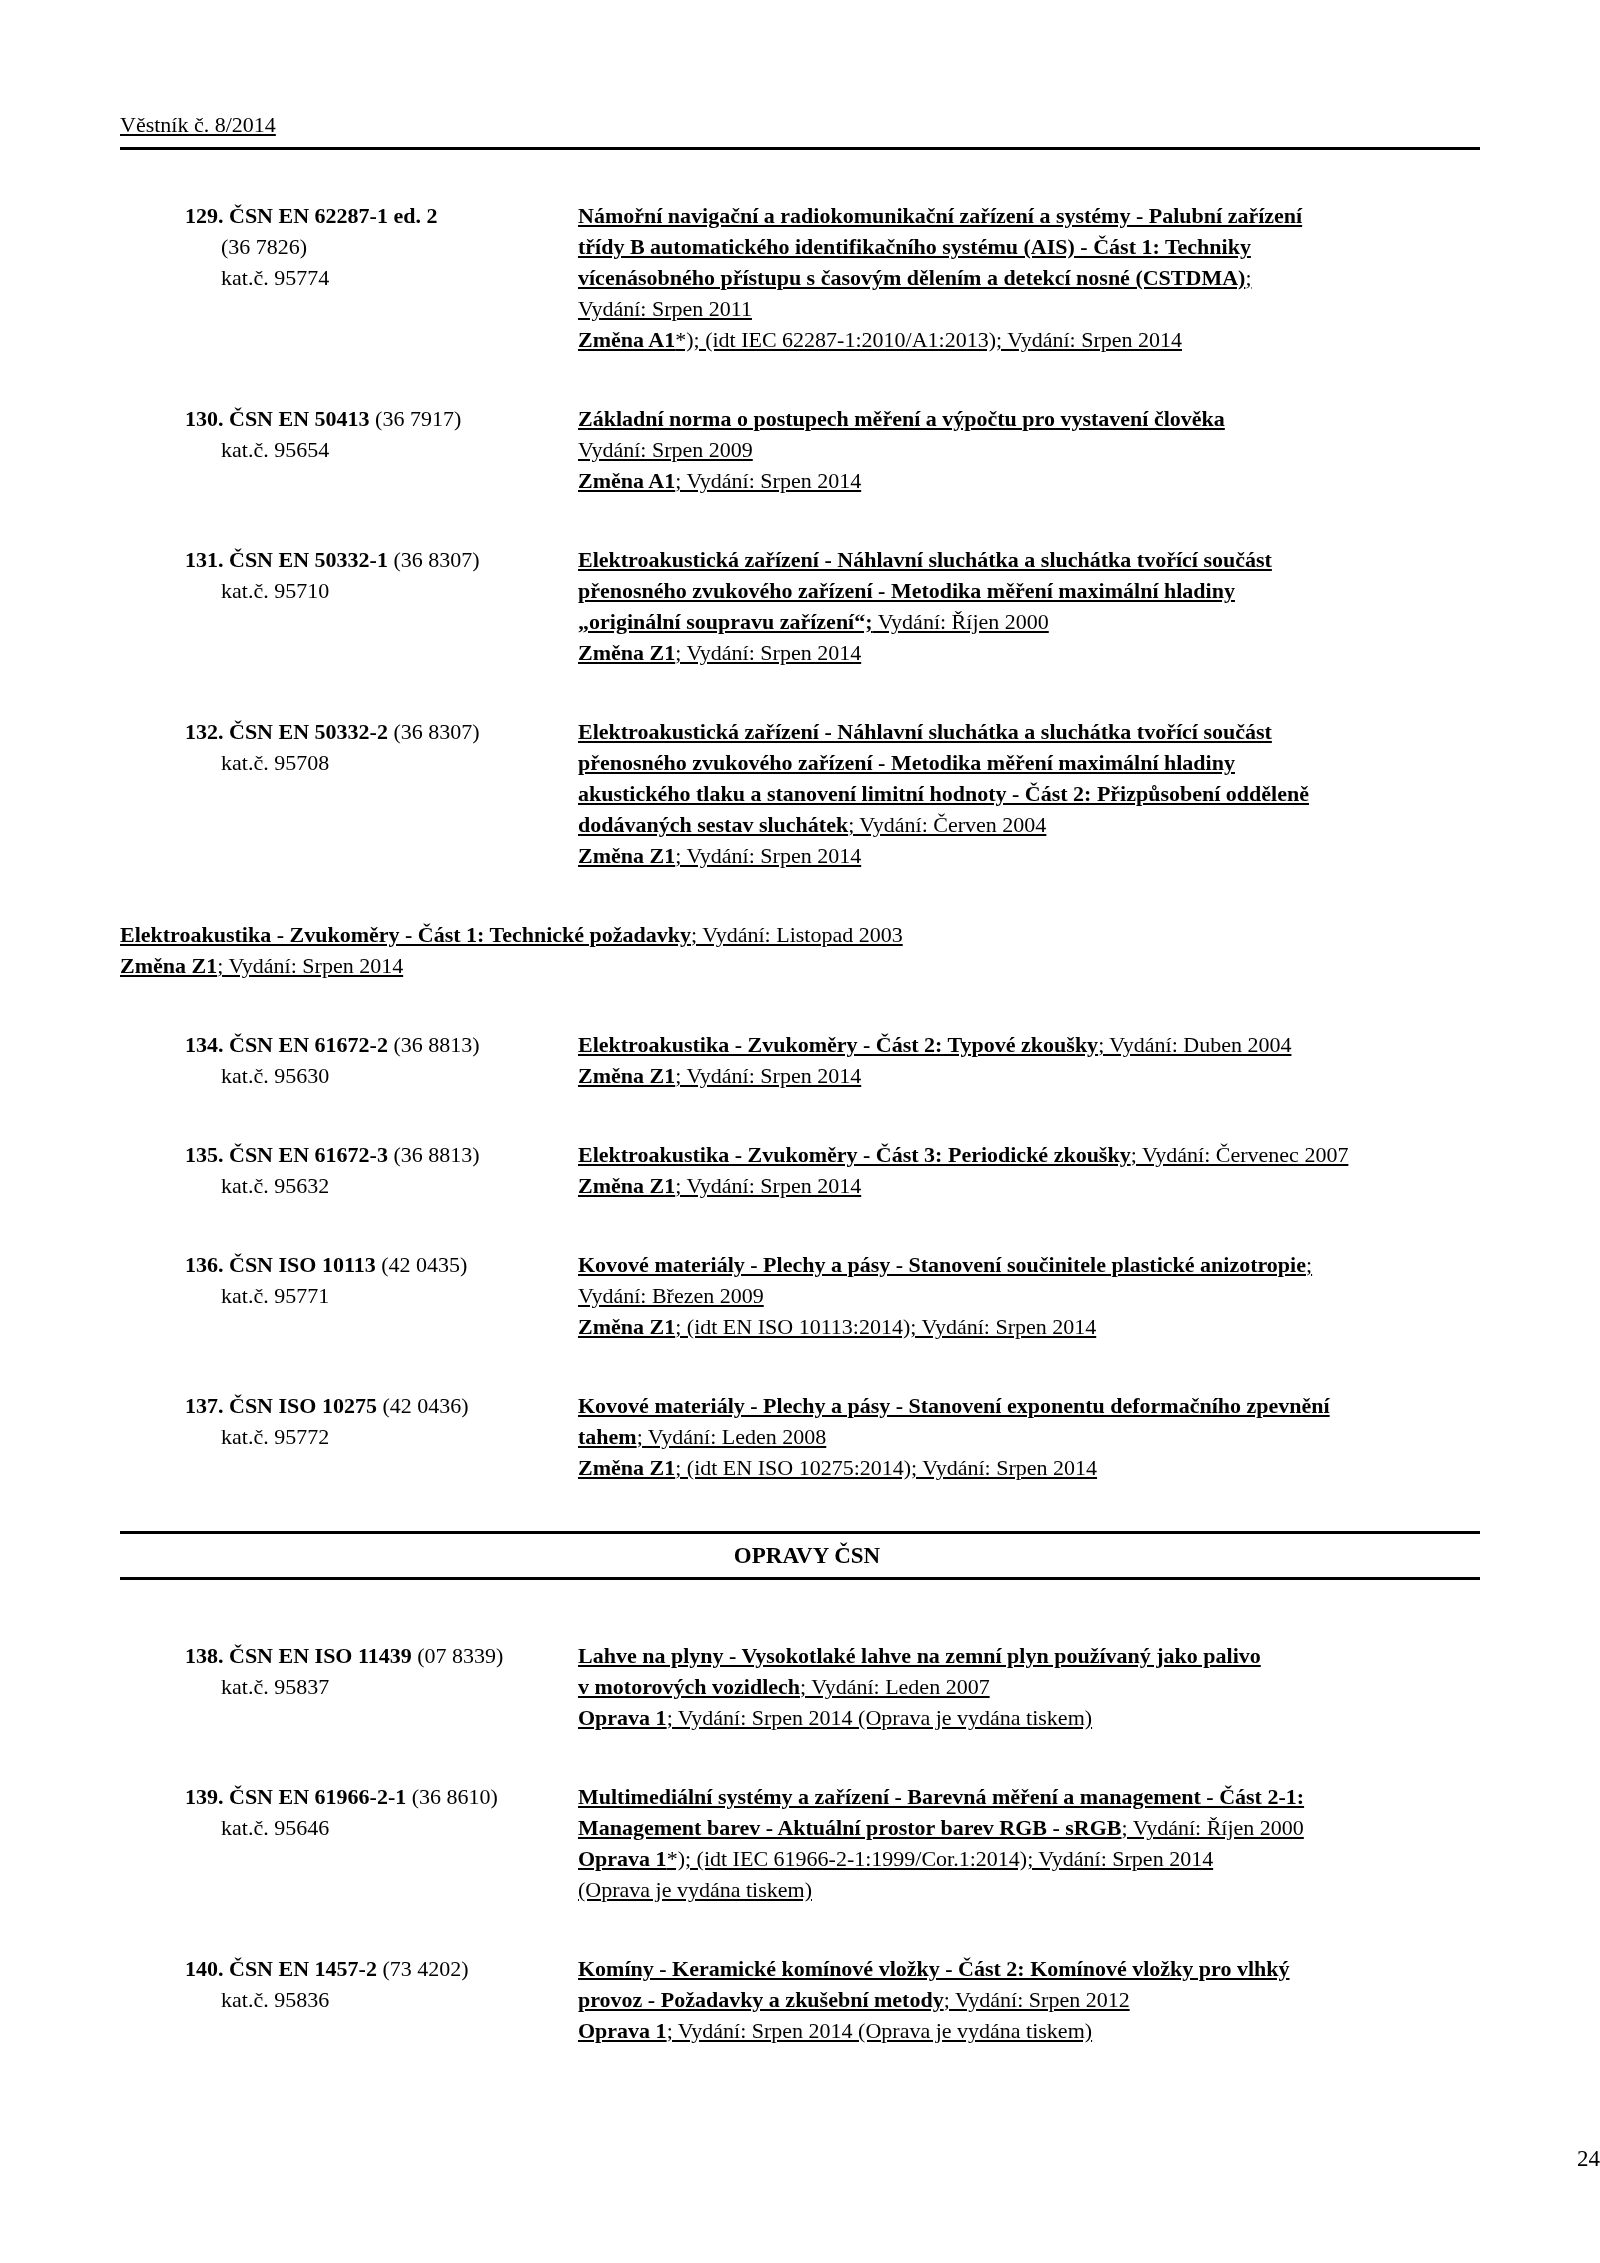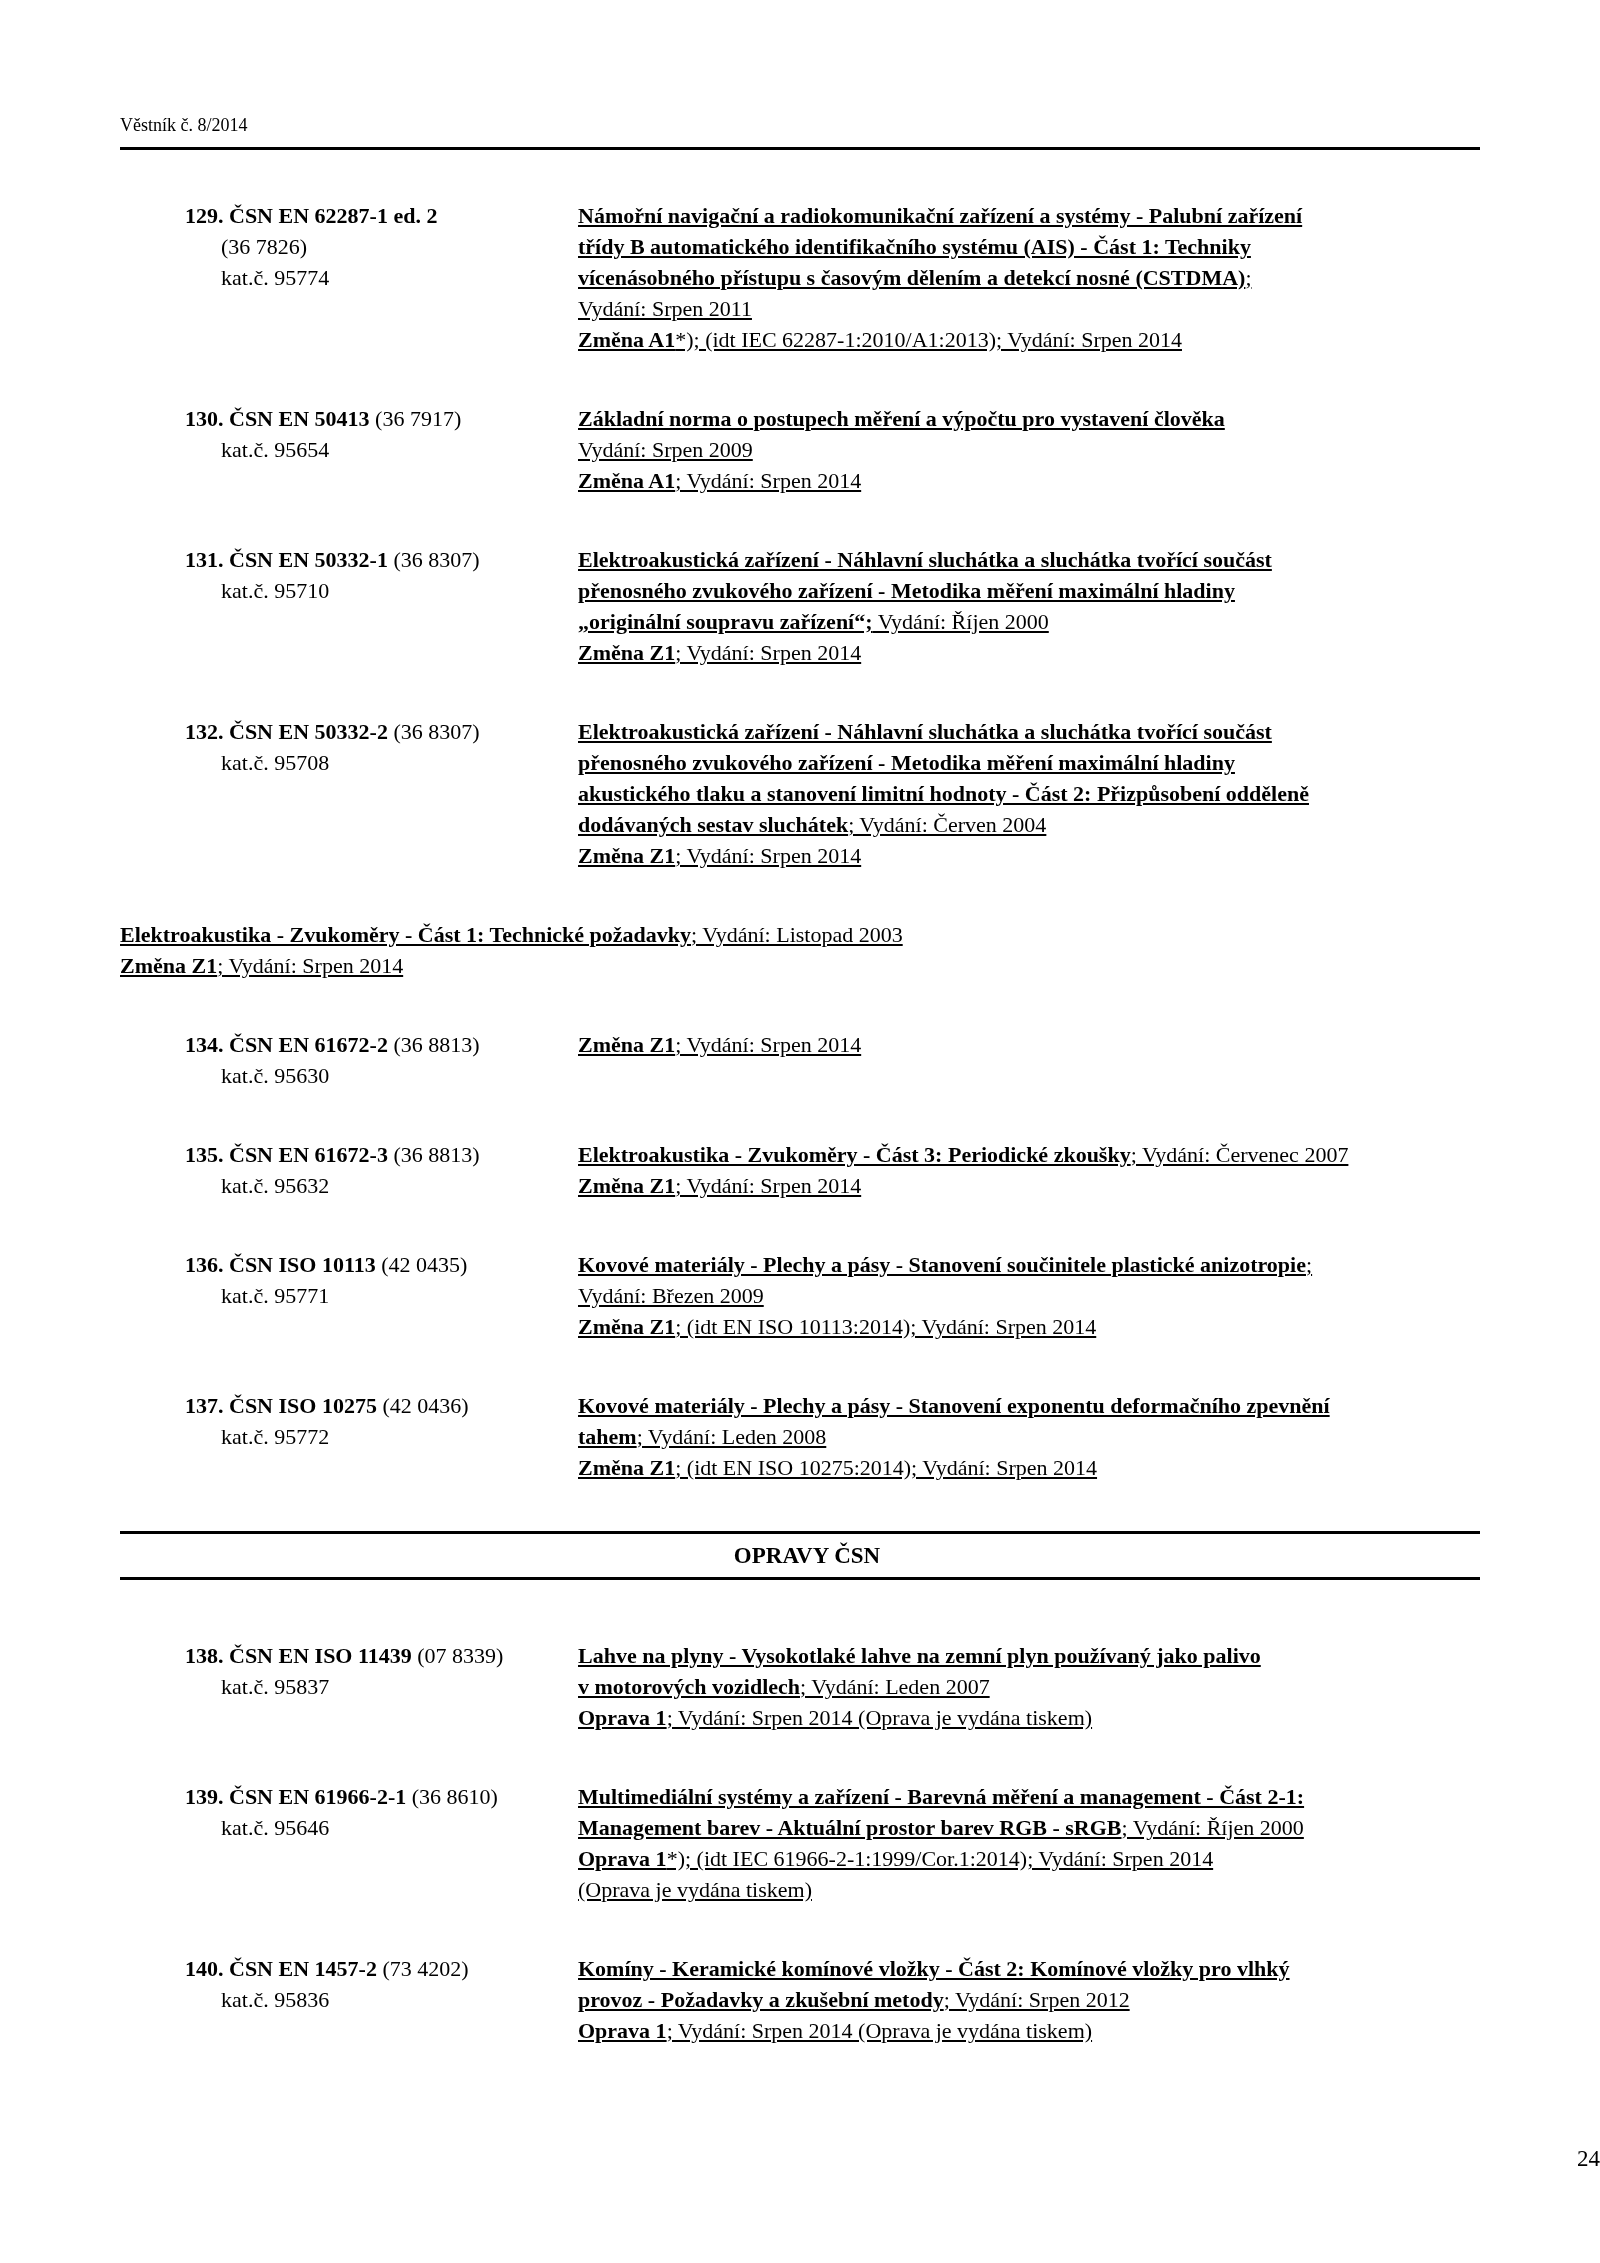--- a/index.html
+++ b/index.html
@@ -3,21 +3,21 @@
 <meta charset="utf-8">
 <style>
   html,body{margin:0;padding:0;}
   body{
     width:1600px;height:2263px;background:#ffffff;color:#000000;
     font-family:"Liberation Serif","DejaVu Serif",serif;
     font-size:22px;position:relative;overflow:hidden;
   }
   .page{padding:112px 120px 0 120px;}
   .doc-header{border-bottom:3px solid #000;padding-bottom:9px;}
-  .doc-header .title{font-size:18px;line-height:26px;}
+  .doc-header .title{font-size:22px;line-height:26px;text-decoration:underline;}
   .entries{margin-top:50px;}
   .entry{display:flex;margin-bottom:48px;}
   .entry-left{width:458px;flex:0 0 458px;padding-left:65px;box-sizing:border-box;}
   .entry-right{flex:1;text-decoration:underline;}
   .line{line-height:31px;white-space:nowrap;}
   .entry-left .line{white-space:nowrap;}
   .entry-left .line:not(:first-child){padding-left:36px;}
   .b{font-weight:bold;}
   .section-box{
     border-top:3px solid #000;border-bottom:3px solid #000;
@@ -99,20 +99,21 @@
           <div class="line"><span class="b">Změna Z1</span><span>; Vydání: Srpen 2014</span></div>
         </div>
   </div>
 
   <div class="entry">
     <div class="entry-left">
           <div class="line"><span class="b">134. ČSN EN 61672-2 </span><span>(36 8813)</span></div>
           <div class="line"><span>kat.č. 95630</span></div>
         </div>
     <div class="entry-right">
+          <div class="line"><span class="b">Elektroakustika - Zvukoměry - Část 2: Typové zkoušky</span><span>; Vydání: Duben 2004</span></div>
           <div class="line"><span class="b">Změna Z1</span><span>; Vydání: Srpen 2014</span></div>
         </div>
   </div>
 
   <div class="entry">
     <div class="entry-left">
           <div class="line"><span class="b">135. ČSN EN 61672-3 </span><span>(36 8813)</span></div>
           <div class="line"><span>kat.č. 95632</span></div>
         </div>
     <div class="entry-right">

